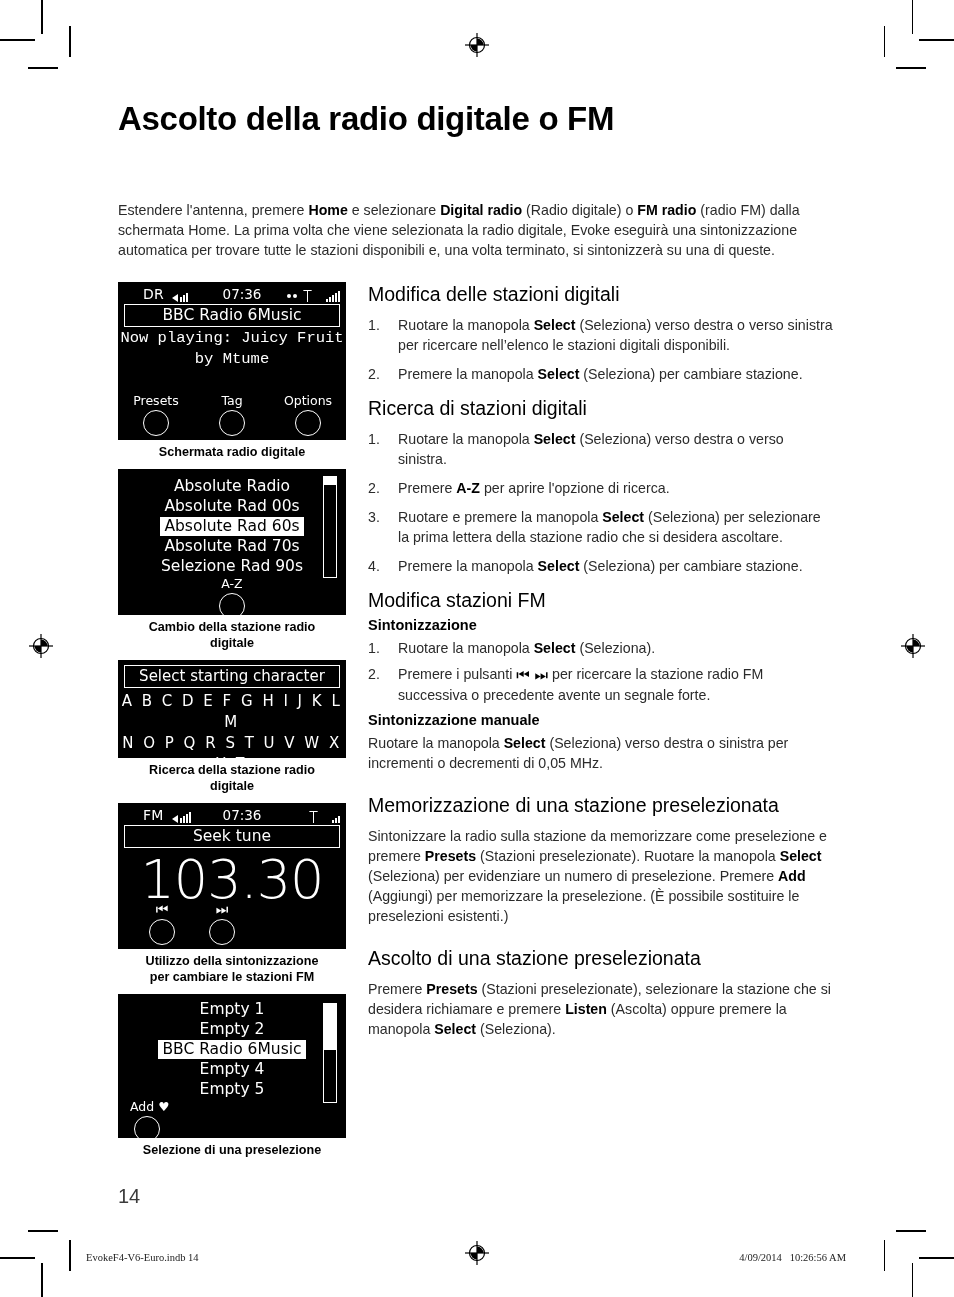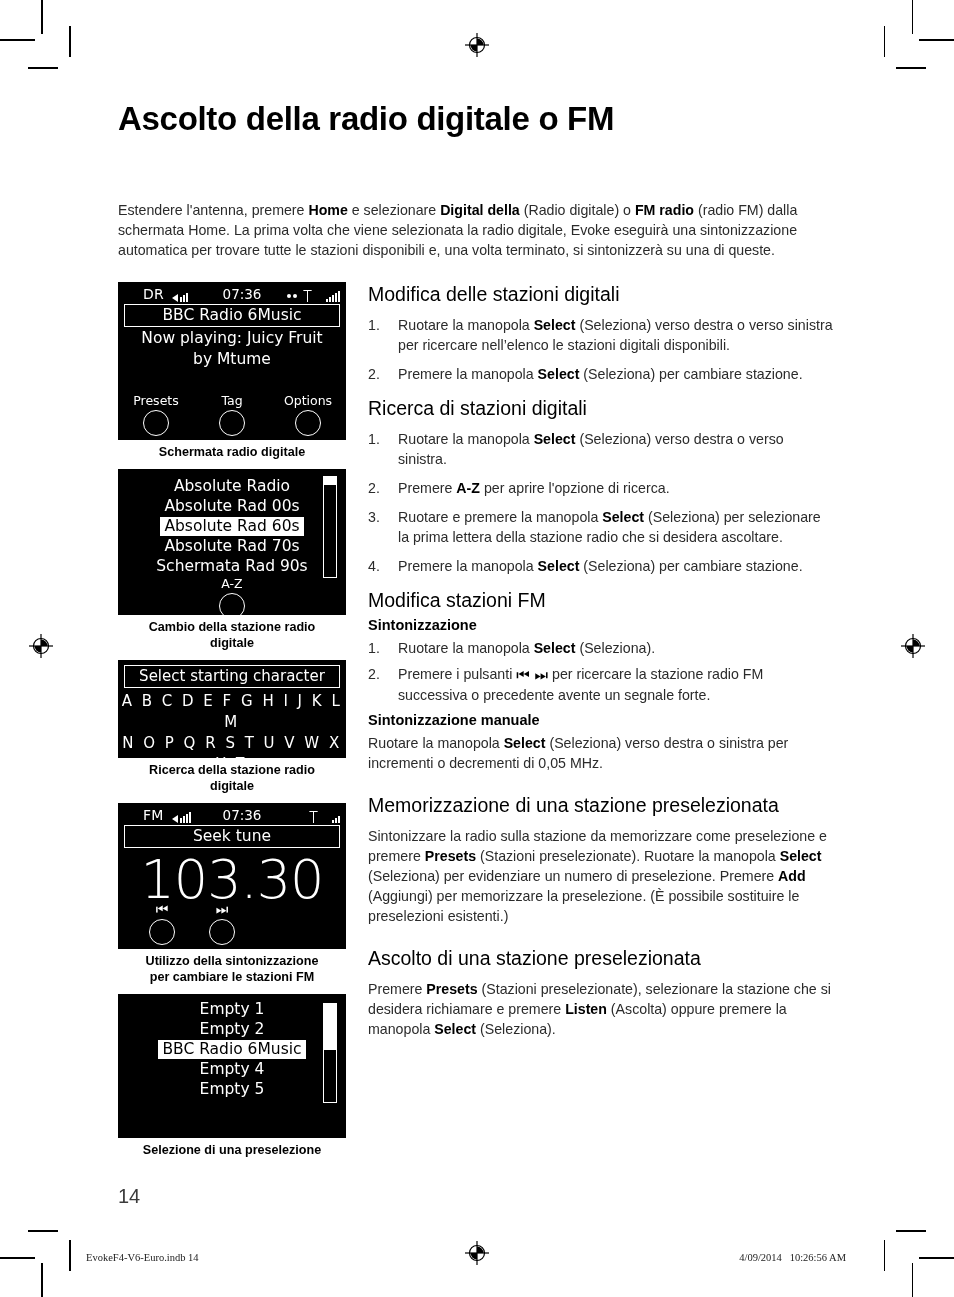--- a/index.html
+++ b/index.html
@@ -143,20 +143,21 @@
     font-size: 15.5px;
     margin: 2px 6px 0 6px;
     padding: 1px 0 2px 0;
     line-height: 18px;
   }
   .nowplaying {
     text-align: center;
     font-size: 15.5px;
     line-height: 19px;
     margin-top: 2px;
+    font-family: Liberation Mono, monospace;
   }
 
   
   .softkeys {
     position: absolute;
     bottom: 4px; left: 0; right: 0;
     display: flex;
     justify-content: space-around;
     align-items: flex-end;
   }
@@ -340,21 +341,21 @@
     <path d="M13 19.5 A6.5 6.5 0 0 1 6.5 13 L13 13 Z" fill="#000"></path>
     <line x1="13" y1="1" x2="13" y2="25" stroke="#000" stroke-width="1.2"></line>
     <line x1="1" y1="13" x2="25" y2="13" stroke="#000" stroke-width="1.2"></line>
   </svg>
 </div>
 
 <div class="page">
 
   <h1 class="page-title">Ascolto della radio digitale o FM</h1>
 
-  <div class="intro">Estendere l'antenna, premere <b>Home</b> e selezionare <b>Digital della</b> (Radio digitale) o <b>FM radio</b> (radio FM) dalla schermata Home. La prima volta che viene selezionata la radio digitale, Evoke eseguirà una sintonizzazione automatica per trovare tutte le stazioni disponibili e, una volta terminato, si sintonizzerà su una di queste.</div>
+  <div class="intro">Estendere l'antenna, premere <b>Home</b> e selezionare <b>Digital radio</b> (Radio digitale) o <b>FM radio</b> (radio FM) dalla schermata Home. La prima volta che viene selezionata la radio digitale, Evoke eseguirà una sintonizzazione automatica per trovare tutte le stazioni disponibili e, una volta terminato, si sintonizzerà su una di queste.</div>
 
   <div class="columns">
 
     <div class="col-left">
 
       <div class="figure">
         <div class="screen" style="height:158px;">
           <div class="statusbar">
             <span class="mode">DR</span>
             <span class="sig">
@@ -400,21 +401,21 @@
         <div class="caption">Schermata radio digitale</div>
       </div>
 
       <div class="figure">
         <div class="screen listwrap" style="height:146px;">
           <div class="list" style="padding-top:7px;">
             <div><span class="row">Absolute Radio</span></div>
             <div><span class="row">Absolute Rad 00s</span></div>
             <div><span class="row sel">Absolute Rad 60s</span></div>
             <div><span class="row">Absolute Rad 70s</span></div>
-            <div><span class="row">Schermata Rad 90s</span></div>
+            <div><span class="row">Selezione Rad 90s</span></div>
           </div>
           <div class="scrollbar" style="top:7px;height:102px;">
             <div class="thumb" style="height:8px;"></div>
           </div>
           <div style="text-align:center;">
             <div style="font-size:12.5px;line-height:15px;">A-Z</div>
             <div class="knob"></div>
           </div>
         </div>
         <div class="caption">
@@ -482,20 +483,24 @@
           <div class="list" style="">
             <div><span class="row">Empty 1</span></div>
             <div><span class="row">Empty 2</span></div>
             <div><span class="row sel">BBC Radio 6Music</span></div>
             <div><span class="row">Empty 4</span></div>
             <div><span class="row">Empty 5</span></div>
           </div>
           <div class="scrollbar" style="top:9px;height:100px;">
             <div class="thumb" style="height:46px;"></div>
           </div>
+          <div style="padding-left:12px;">
+            <div style="font-size:12.5px;line-height:15px;">Add ♥</div>
+            <div class="knob" style="margin-left:4px;margin-right:auto;"></div>
+          </div>
         </div>
         <div class="caption">Selezione di una preselezione</div>
       </div>
 
     </div>
 
     <div class="col-right">
 
       <h2 class="h-sec">Modifica delle stazioni digitali</h2>
       <ol class="steps">

